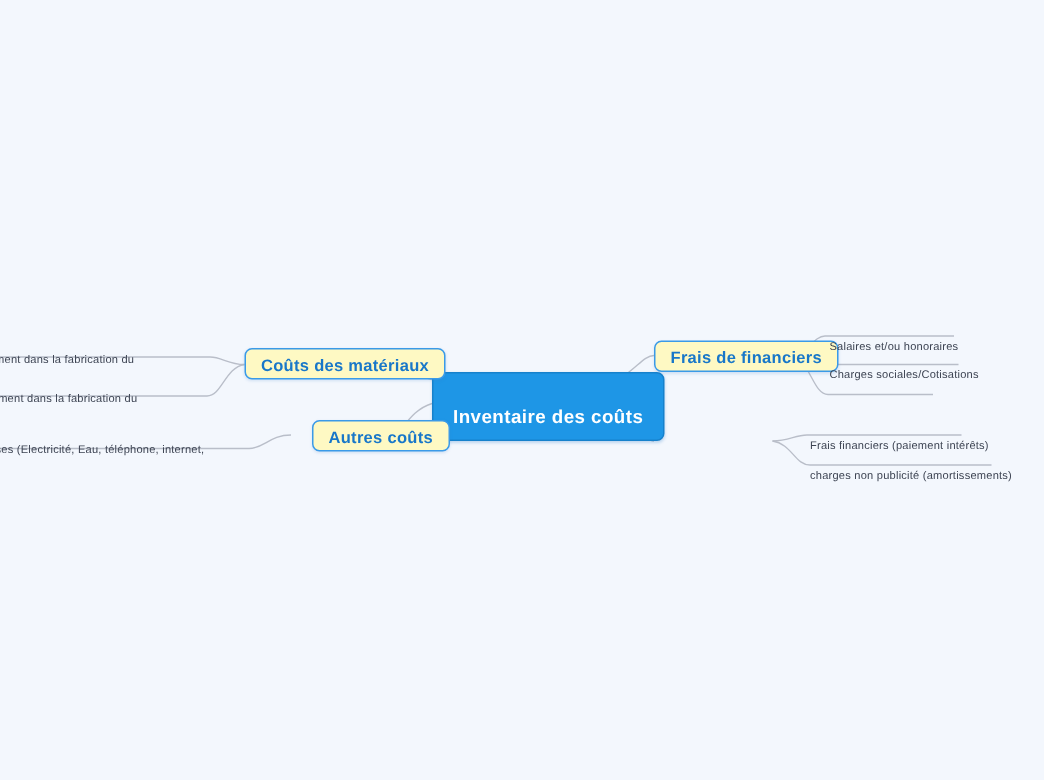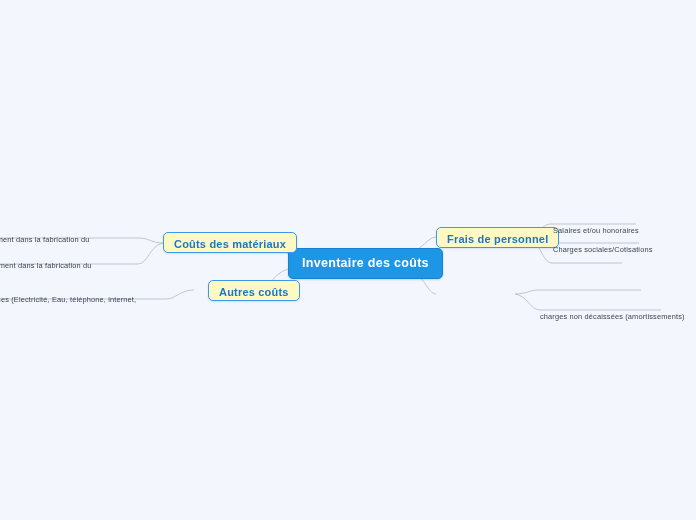--- a/index.html
+++ b/index.html
@@ -35,21 +35,21 @@
     white-space: nowrap;
   }
   .root-node {
     background: #1e96e6;
     color: #ffffff;
     border: 1px solid #1681cc;
     border-radius: 5px;
     font-size: 12.5px;
     font-weight: bold;
     letter-spacing: 0.3px;
-    padding: 7px 13px 8px 13px;
+    padding: 22px 13px 8px 13px;
     box-shadow: 0 1px 2px rgba(30,120,200,0.25);
     text-align: center;
   }
   .branch-node {
     background: #fef9c3;
     color: #1877c9;
     border: 1.6px solid #3a9ae8;
     border-radius: 5px;
     font-size: 11px;
     font-weight: bold;
@@ -120,31 +120,34 @@
   <div class="node branch-node" style="left:208px; top:280px;">
     <span>Autres coûts</span>
   </div>
 
   <div class="node leaf-node leaf-left" style="left:-67px; top:283px; width:232px;">
     <span>...tes autres dépenses (Electricité, Eau, téléphone, internet,
 ...er, publicité, etc )</span>
   </div>
 
   <div class="node branch-node" style="left:436px; top:227px;">
-    <span>Frais de personnel</span>
+    <span>Frais de financiers</span>
   </div>
 
   <div class="node leaf-node leaf-right" style="left:553px; top:214px;">
     <span>Salaires et/ou honoraires</span>
   </div>
 
   <div class="node leaf-node leaf-right" style="left:553px; top:233px;">
     <span>Charges sociales/Cotisations</span>
   </div>
 
 
 
+  <div class="node leaf-node leaf-right" style="left:540px; top:280px;">
+    <span>Frais financiers (paiement intérêts)</span>
+  </div>
 
   <div class="node leaf-node leaf-right" style="left:540px; top:300px;">
-    <span>charges non décaissées (amortissements)</span>
+    <span>charges non publicité (amortissements)</span>
   </div>
 
 </div>
 
 </body></html>

